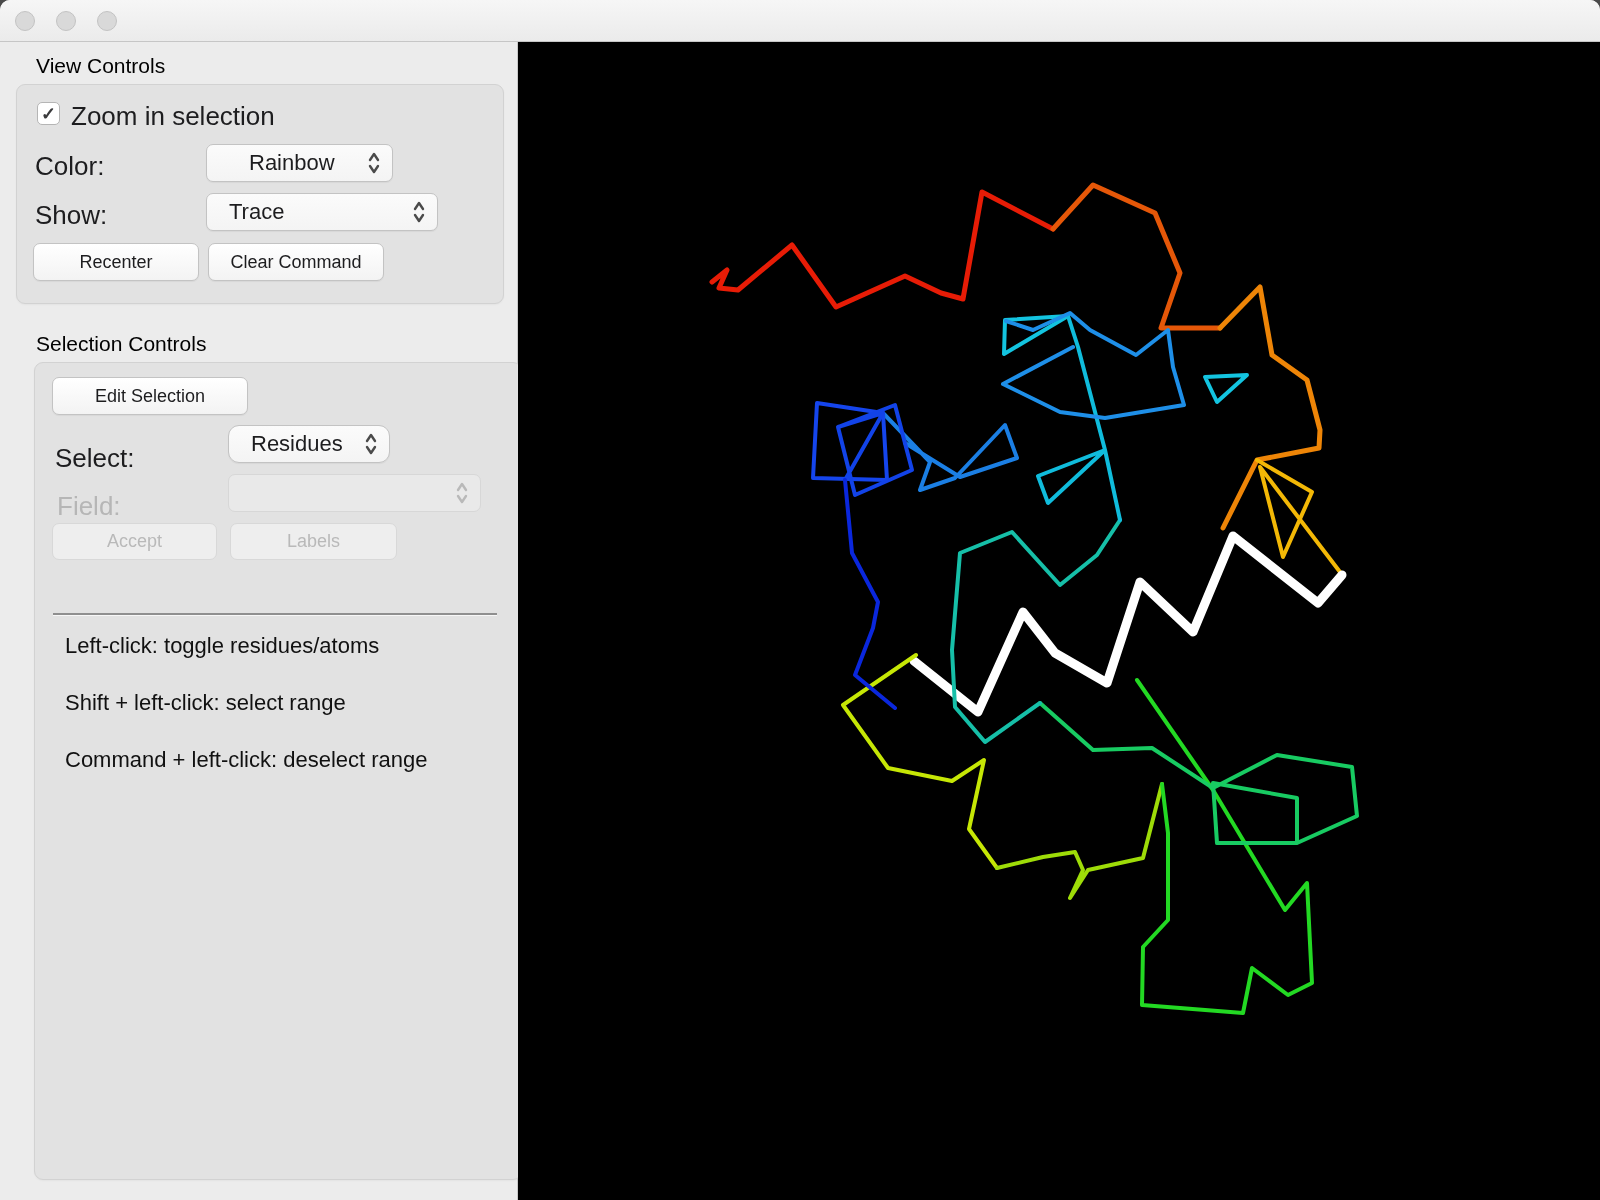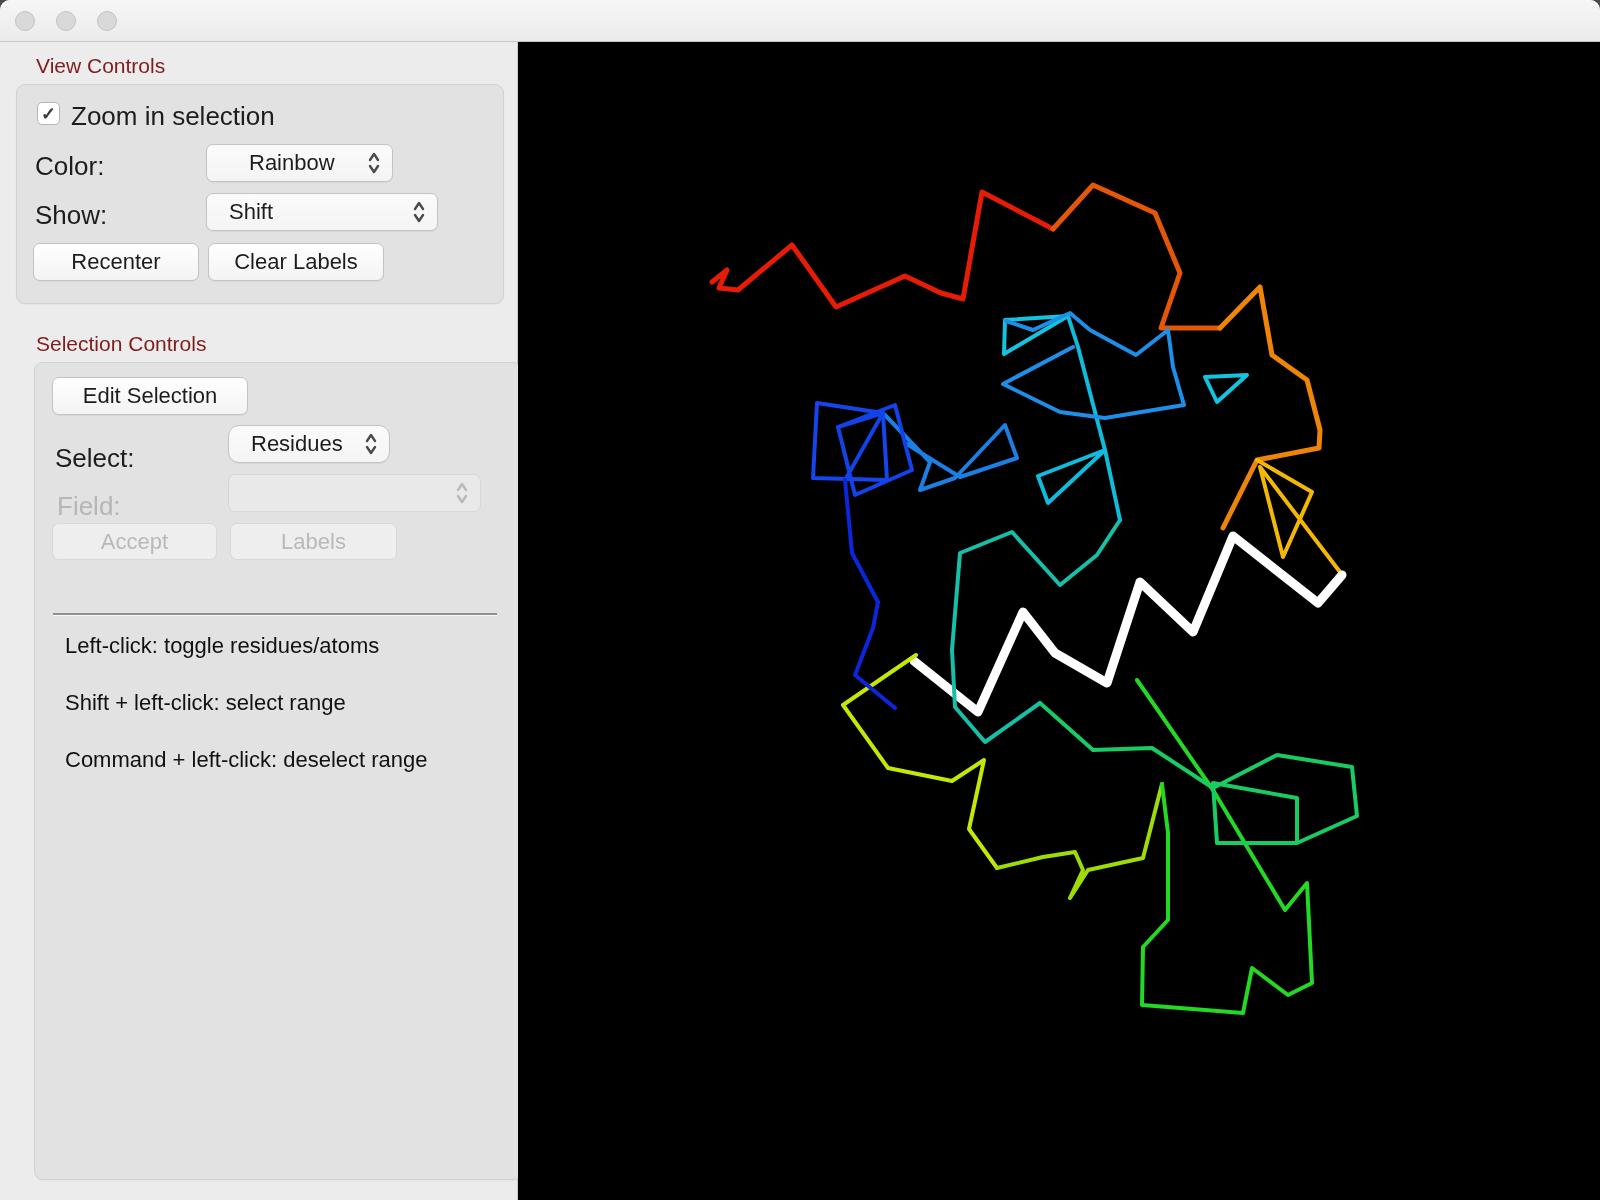--- a/index.html
+++ b/index.html
@@ -8,32 +8,32 @@
     border-radius:10px 10px 0 0;overflow:hidden;background:#ececec;}
   
   .titlebar{position:absolute;left:0;top:0;width:1600px;height:42px;
     background:linear-gradient(#f6f6f6,#ebebeb);border-bottom:1px solid #c6c6c6;box-sizing:border-box;}
   .light{position:absolute;top:11px;width:20px;height:20px;border-radius:50%;
     background:#d9d9d9;border:1px solid #c3c3c3;box-sizing:border-box;}
   .light.l1{left:15px}.light.l2{left:56px}.light.l3{left:97px}
   
   .sidebar{position:absolute;left:0;top:42px;width:518px;height:1158px;
     background:#ececec;border-right:1px solid #c9c9c9;box-sizing:border-box;}
-  .section-title{position:absolute;font-size:21px;color:#7f1d1d;}
+  .section-title{position:absolute;font-size:21px;color:#000000;}
   .groupbox{position:absolute;left:16px;width:486px;background:#e2e2e2;
     border:1px solid #d2d2d2;border-radius:9px;box-shadow:0 1px 2px rgba(0,0,0,0.04);}
   .lbl{position:absolute;font-size:26px;color:#1d1d1f;}
   .lbl.disabled{color:#b6b6b6;text-align:right;}
   .checkbox{position:absolute;width:23px;height:23px;background:#ffffff;
     border:1px solid #b5b5b5;border-radius:5px;box-sizing:border-box;
     display:flex;align-items:center;justify-content:center;}
   .checkbox .check{font-size:18px;font-weight:bold;color:#3a3a3c;line-height:1;display:none;}
   .checkbox.checked .check{display:block;}
   .btn{position:absolute;background:linear-gradient(#ffffff,#f3f3f3);
-    border:1px solid #c3c3c3;border-radius:7px;font-size:22px;color:#1d1d1f;
+    border:1px solid #c3c3c3;border-radius:7px;font-size:18px;color:#1d1d1f;
     display:flex;align-items:center;justify-content:center;box-sizing:border-box;
     box-shadow:0 1px 1px rgba(0,0,0,0.05);}
   .btn.disabled{background:#eeeeee;border-color:#d8d8d8;color:#b9b9b9;box-shadow:none;}
   .dropdown{position:absolute;background:linear-gradient(#fbfbfb,#f4f4f4);
     border:1px solid #c3c3c3;border-radius:7px;display:flex;align-items:center;
     box-sizing:border-box;box-shadow:0 1px 1px rgba(0,0,0,0.05);}
   .dropdown .dd-value{font-size:22px;color:#1d1d1f;padding-left:22px;flex:1;
     white-space:nowrap;overflow:hidden;}
   .dropdown .stepper{margin-right:10px;display:flex;align-items:center;}
   .dropdown.disabled{background:#e9e9e9;border-color:#d7d7d7;box-shadow:none;}
@@ -72,31 +72,31 @@
         <span class="stepper">
           <svg width="16" height="26" viewBox="0 0 16 26">
             <path d="M4 10 L8 4 L12 10" fill="none" stroke="#4a4a4a" stroke-width="2.4" stroke-linecap="round" stroke-linejoin="round"></path>
             <path d="M4 16 L8 22 L12 16" fill="none" stroke="#4a4a4a" stroke-width="2.4" stroke-linecap="round" stroke-linejoin="round"></path>
           </svg>
         </span>
       </div>
 
       <span class="lbl" style="left:18px;top:115px;">Show:</span>
       <div class="dropdown" style="left:189px;top:108px;width:232px;height:38px;">
-        <span class="dd-value">Shift</span>
+        <span class="dd-value">Trace</span>
         <span class="stepper">
           <svg width="16" height="26" viewBox="0 0 16 26">
             <path d="M4 10 L8 4 L12 10" fill="none" stroke="#4a4a4a" stroke-width="2.4" stroke-linecap="round" stroke-linejoin="round"></path>
             <path d="M4 16 L8 22 L12 16" fill="none" stroke="#4a4a4a" stroke-width="2.4" stroke-linecap="round" stroke-linejoin="round"></path>
           </svg>
         </span>
       </div>
 
       <div class="btn" style="left:16px;top:158px;width:166px;height:38px;">Recenter</div>
-      <div class="btn" style="left:191px;top:158px;width:176px;height:38px;">Clear Labels</div>
+      <div class="btn" style="left:191px;top:158px;width:176px;height:38px;">Clear Command</div>
     </div>
 
     <div class="section-title" style="left:36px;top:290px;">Selection Controls</div>
 
     <div class="groupbox" style="top:320px;height:816px;margin-left:18px;">
       <div class="btn" style="left:17px;top:14px;width:196px;height:38px;">Edit Selection</div>
 
       <span class="lbl" style="left:20px;top:80px;">Select:</span>
       <div class="dropdown" style="left:193px;top:62px;width:162px;height:38px;border-radius:11px;">
         <span class="dd-value">Residues</span>

